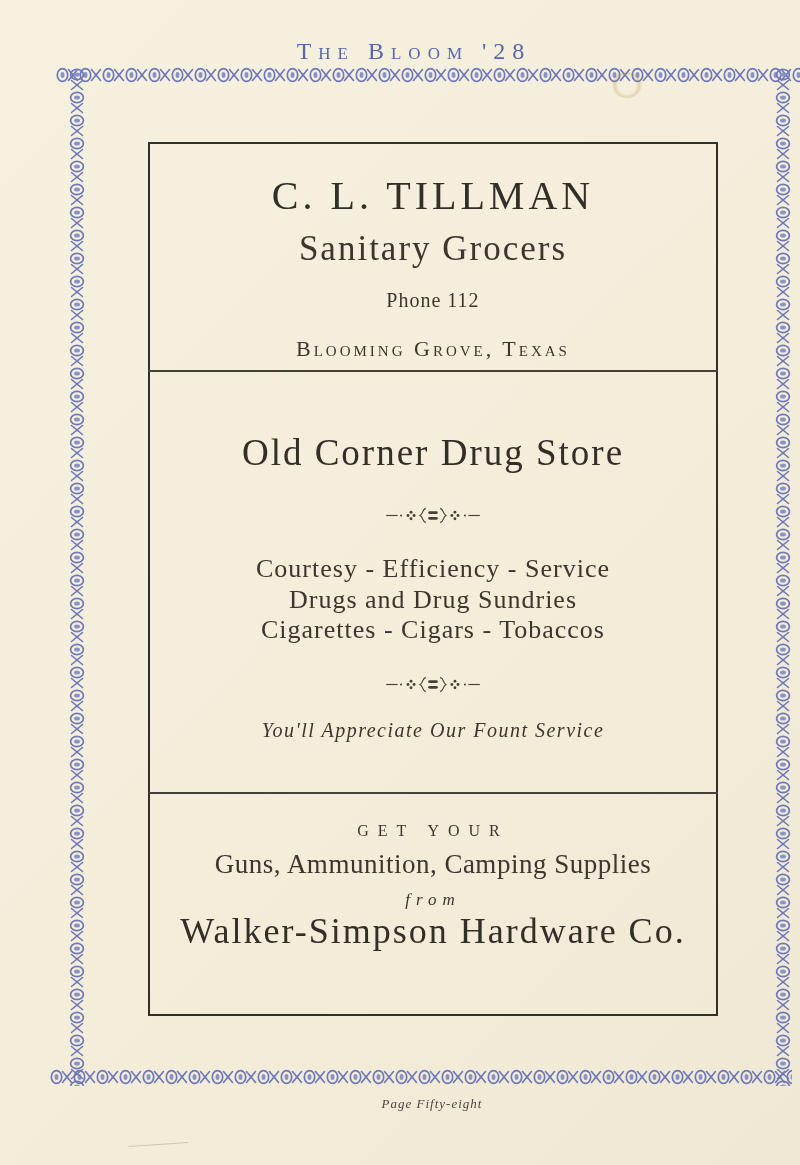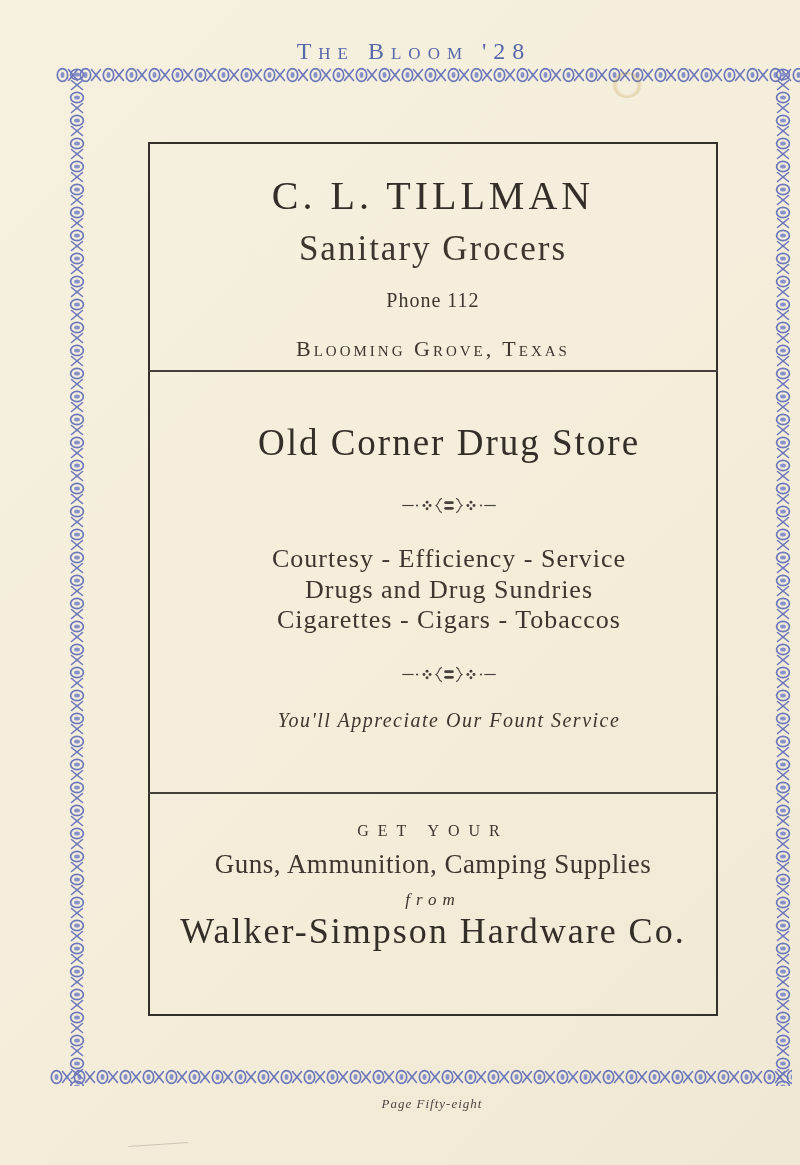--- a/index.html
+++ b/index.html
@@ -42,21 +42,21 @@
     border:2px solid #33302a;
     box-sizing:border-box;
     background:transparent;
     padding-left:24px;
   }
   .divider{position:absolute;left:-2px;right:-2px;height:2px;background:#45413a;}
   .divider-1{top:226px;}
   .divider-2{top:648px;}
   section.ad{position:absolute;left:0;width:100%;display:flex;flex-direction:column;align-items:center;text-align:center;}
   .ad-tillman{top:0;height:226px;}
-  .ad-drug{top:222px;height:416px;margin-left:16px;}
+  .ad-drug{top:232px;height:416px;}
   .ad-hardware{top:650px;height:224px;}
   
   .tillman-name{margin-top:32px;font-size:40px;line-height:1;letter-spacing:4px;color:#332e27;}
   .tillman-tagline{margin-top:15px;font-size:35px;line-height:1;letter-spacing:2px;}
   .tillman-phone{margin-top:24px;font-size:20px;line-height:1;letter-spacing:1px;}
   .tillman-location{margin-top:28px;font-size:22px;line-height:1;font-variant:small-caps;letter-spacing:3px;}
   
   .drug-name{margin-top:58px;font-size:37px;line-height:1;letter-spacing:2px;color:#332e27;}
   .ornament{margin-top:0;}
   .orn-1{margin-top:34px;}

